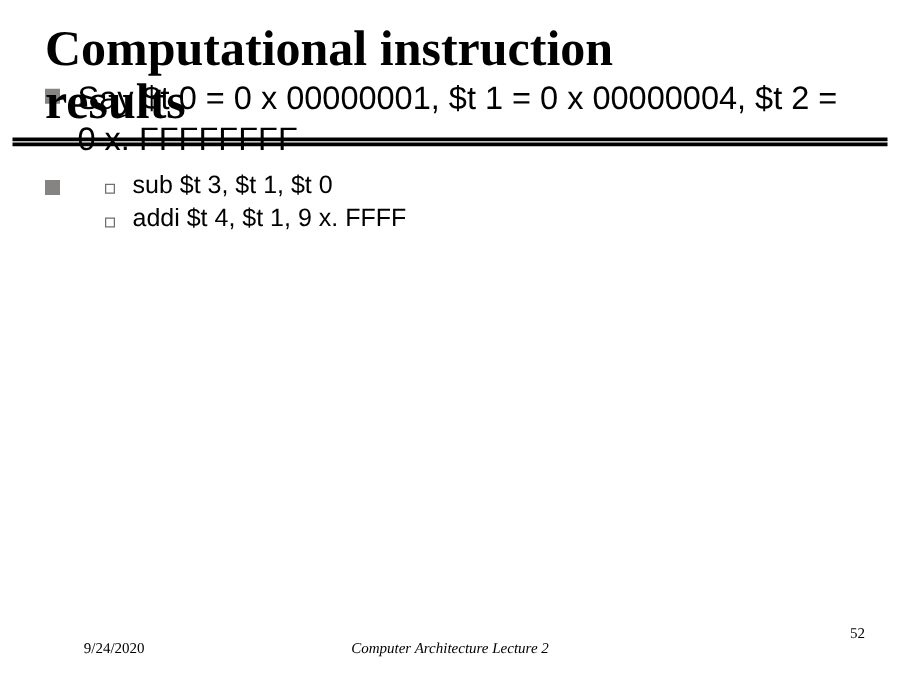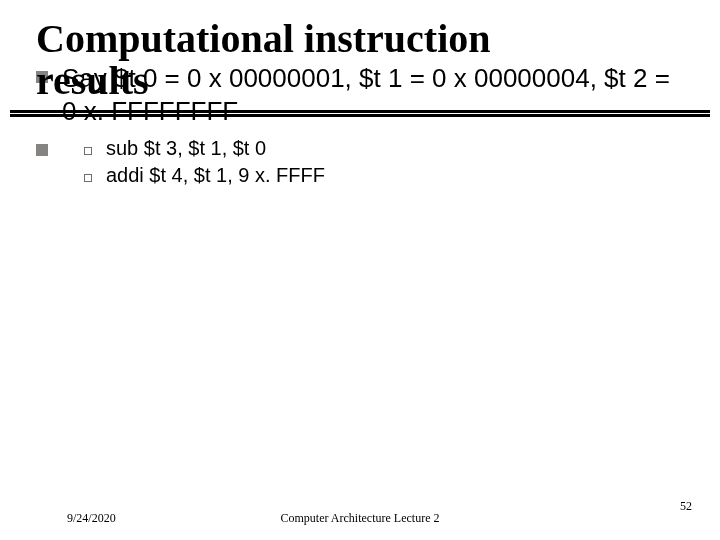--- a/index.html
+++ b/index.html
@@ -103,20 +103,21 @@
     left: 36px;
     bottom: 0;
     margin-left: 31px;
   }
   .footer .center {
     position: absolute;
     left: 0;
     right: 0;
     bottom: 0;
     text-align: center;
+    font-style: italic;
   }
   .footer .page {
     position: absolute;
     right: 28px;
     bottom: 12px;
     font-family: Liberation Serif, serif;
   }
 </style>
 </head>
 <body>

